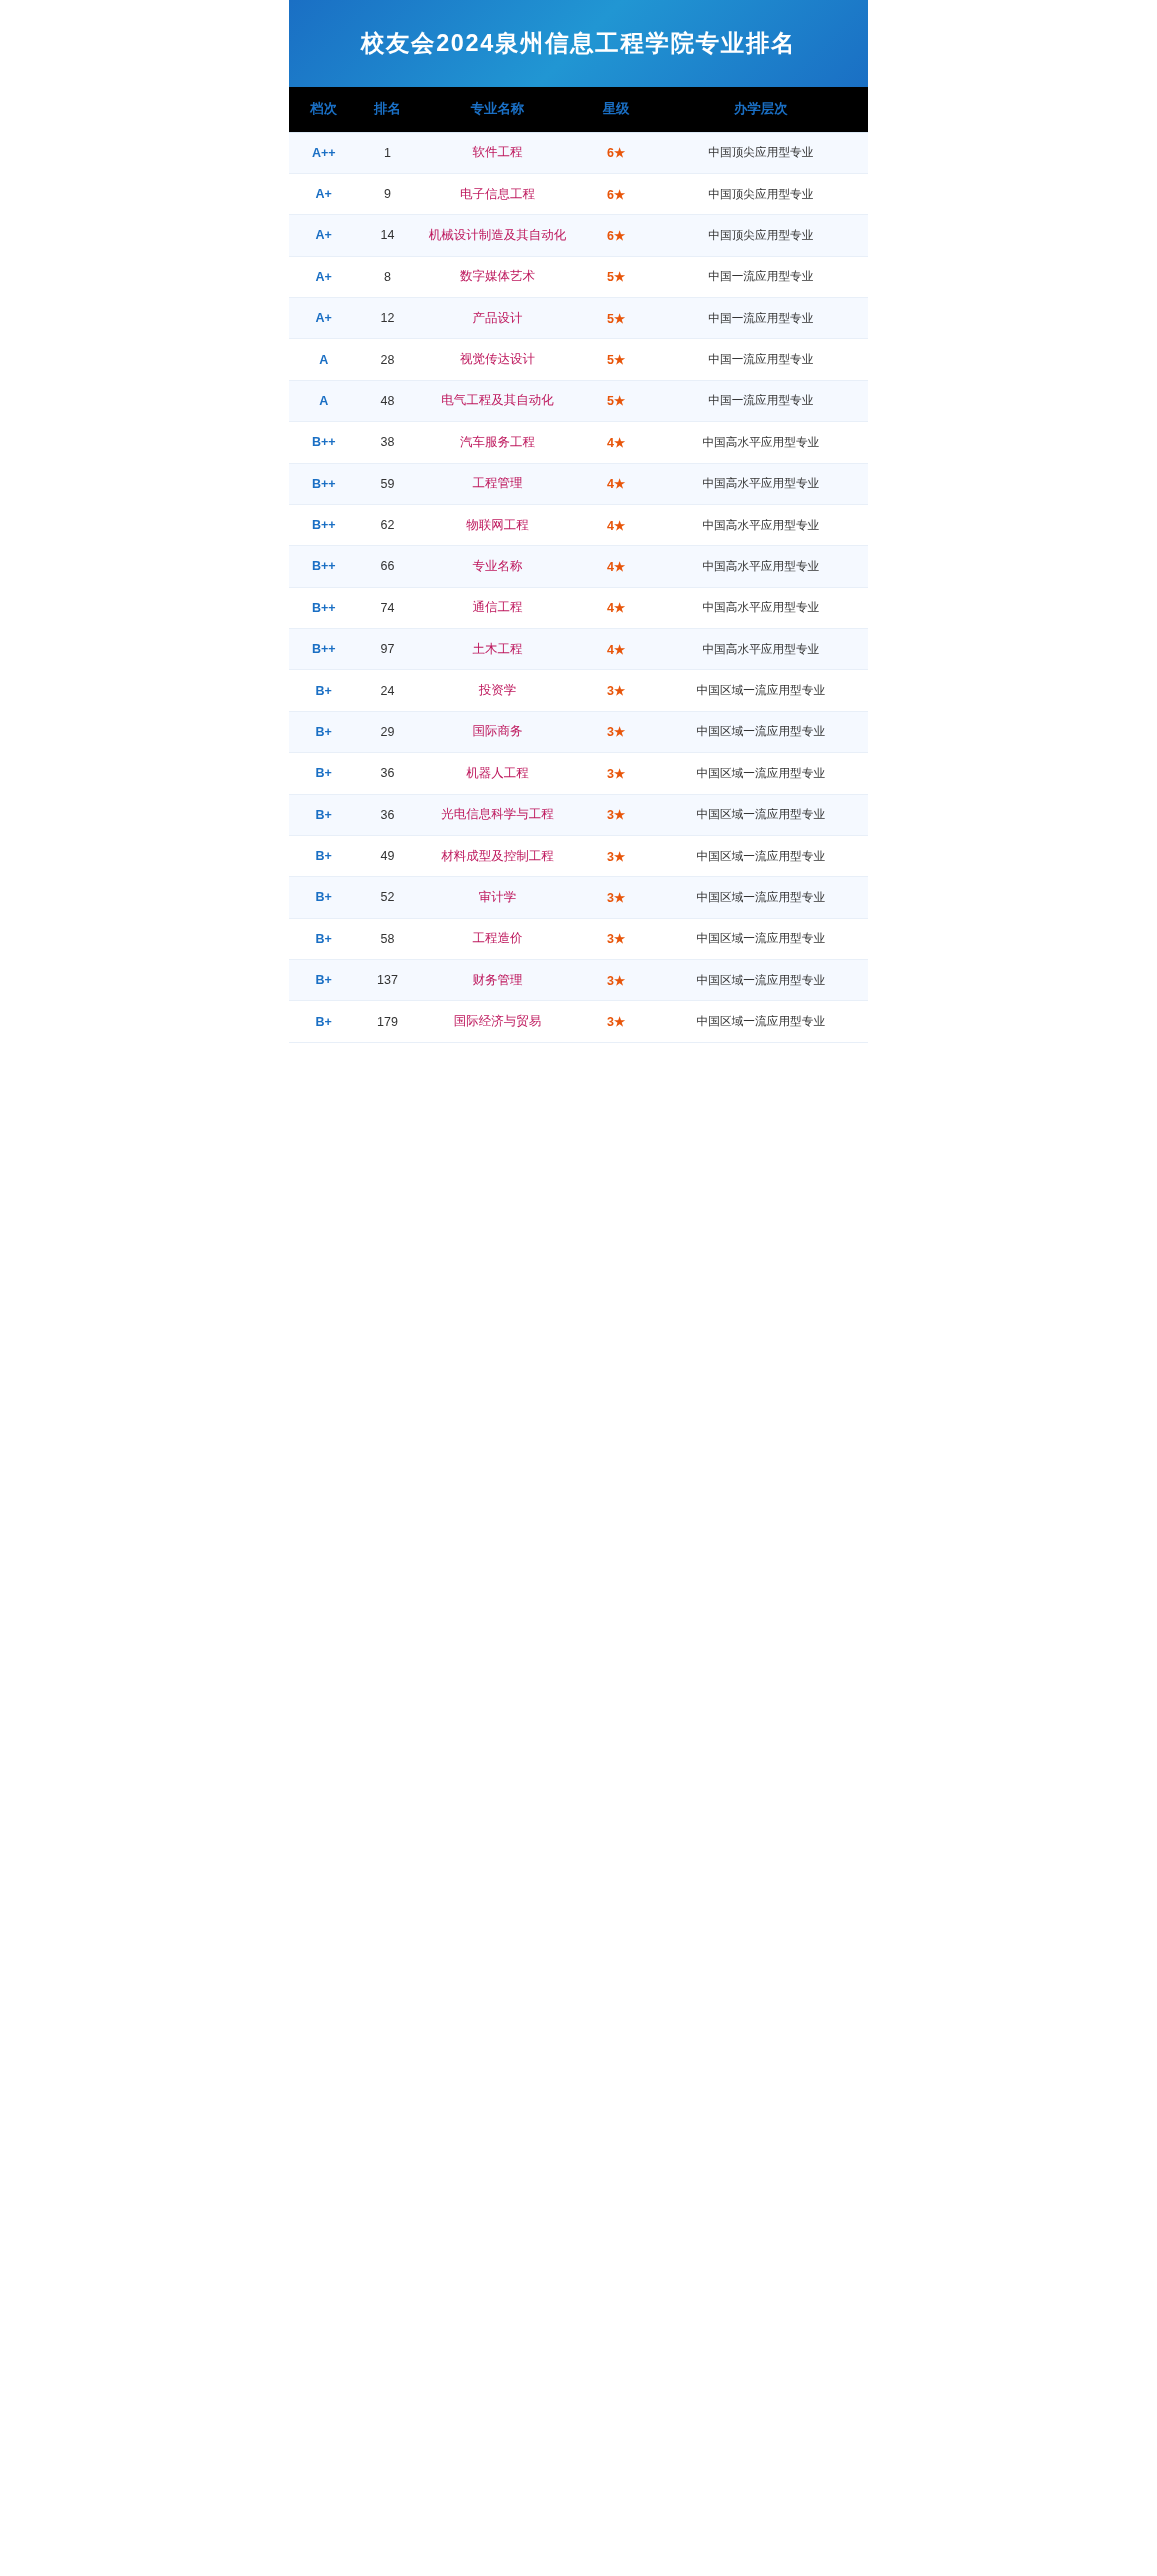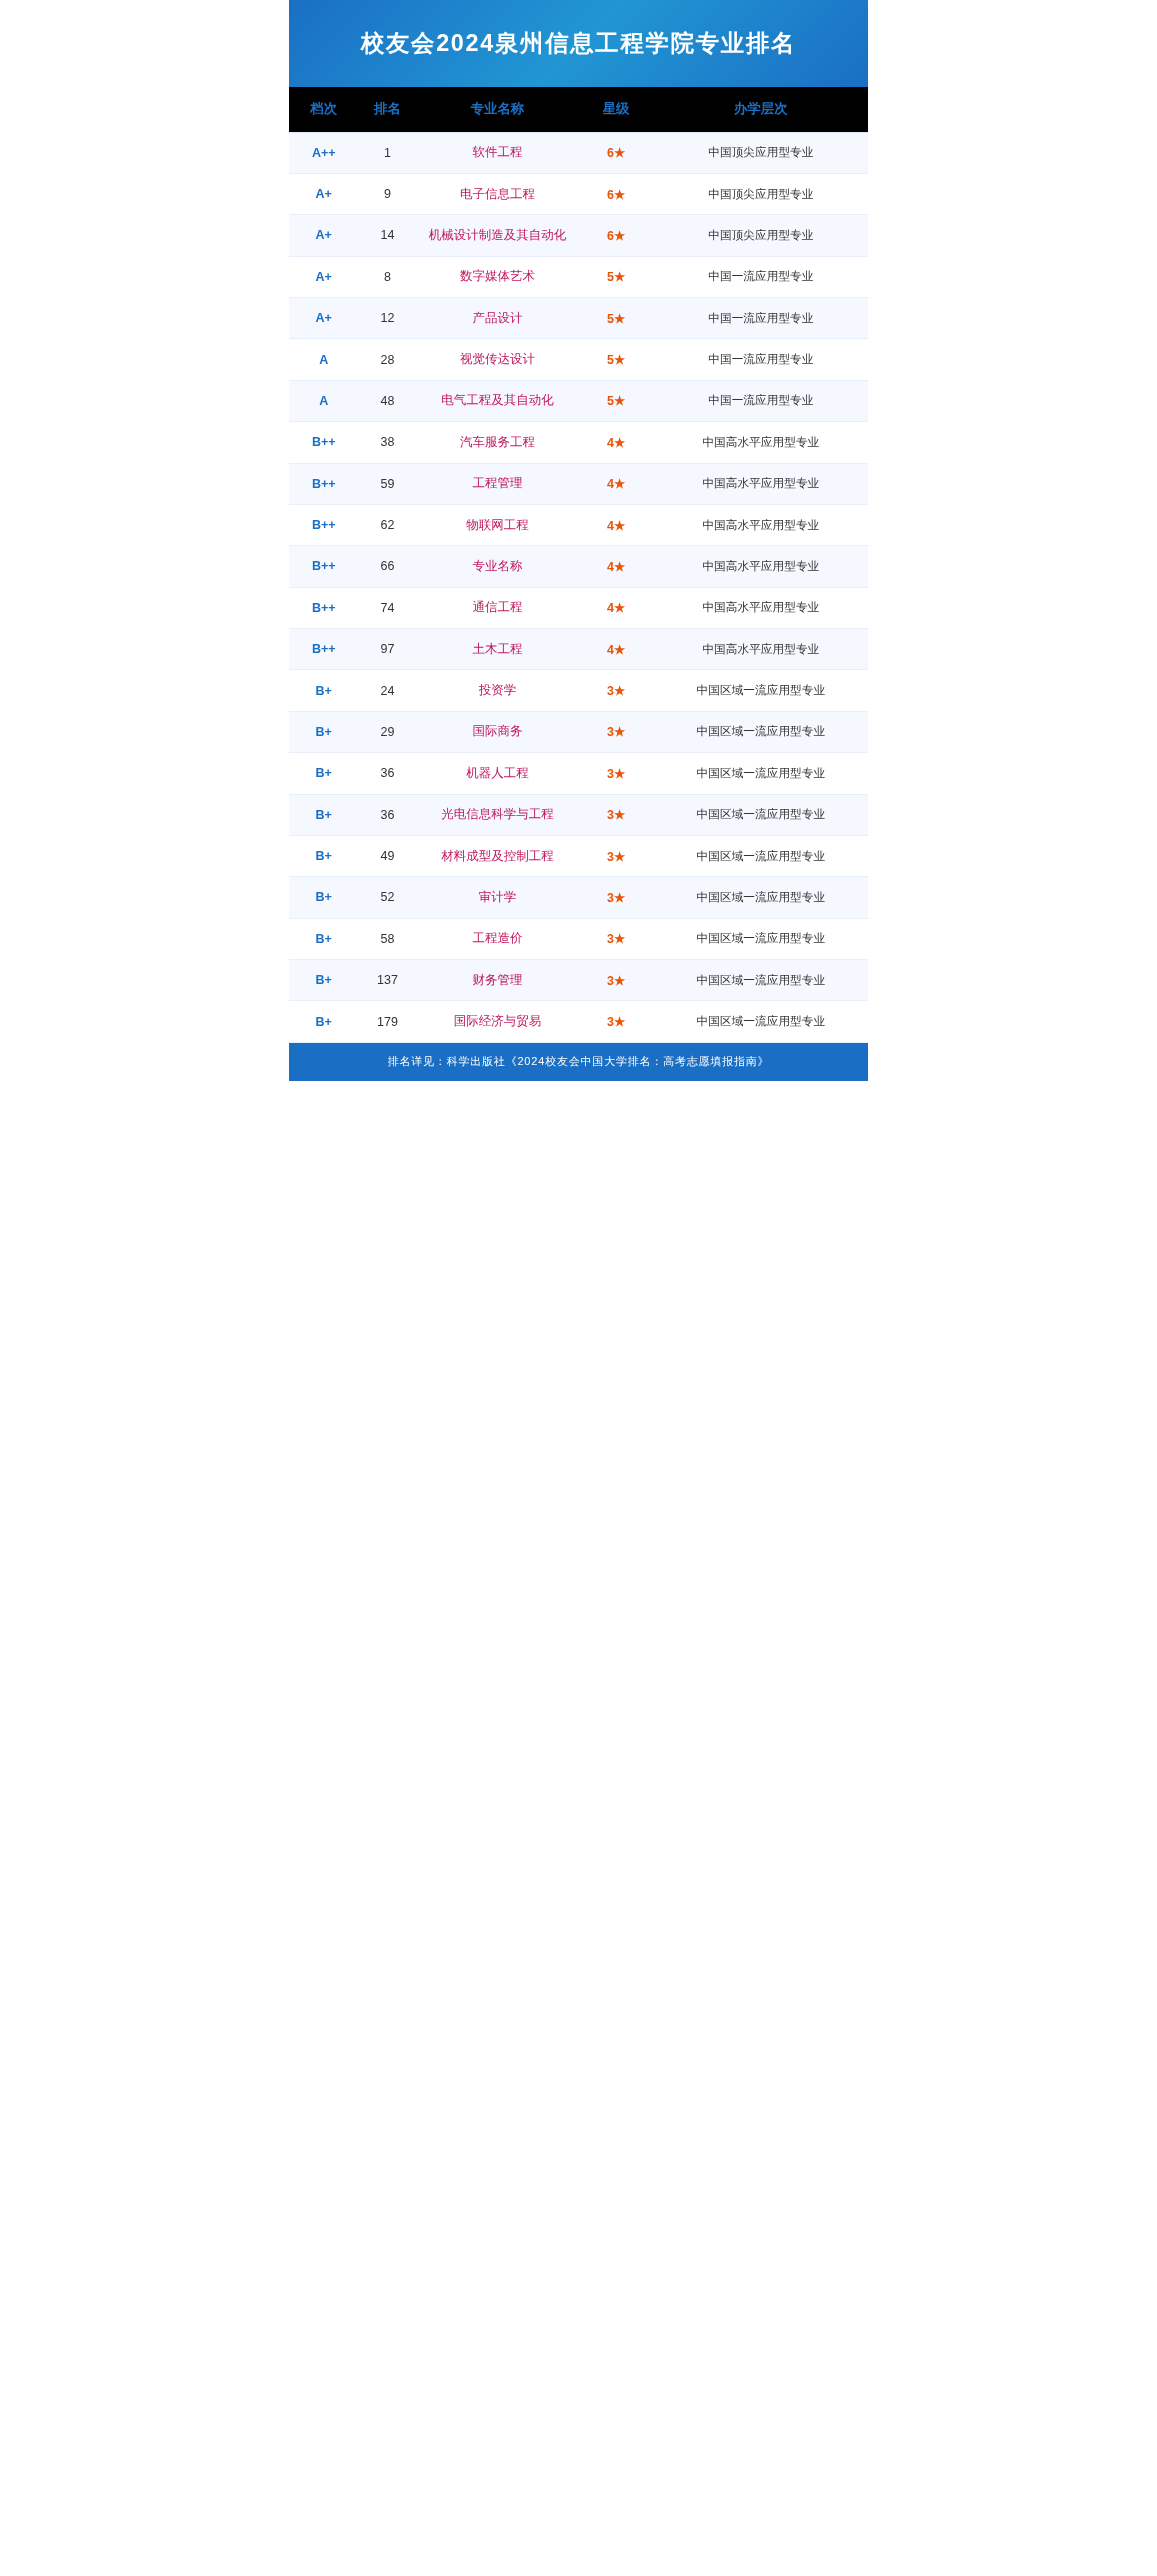--- a/index.html
+++ b/index.html
@@ -303,18 +303,15 @@
             <td class="col-rank-tier">B+</td>
             <td class="col-rank-num">179</td>
             <td class="col-major">国际经济与贸易</td>
             <td class="col-stars">3★</td>
             <td class="col-level">中国区域一流应用型专业</td>
           </tr>
         </tbody>
     </table>
   </div>
 
-  <div class="footer">
-    <div class="footer-text">排名详见：科学出版社《2024校友会中国大学排名：高考志愿填报指南》</div>
-  </div>
 
 </div>
 
 
 </body></html>

